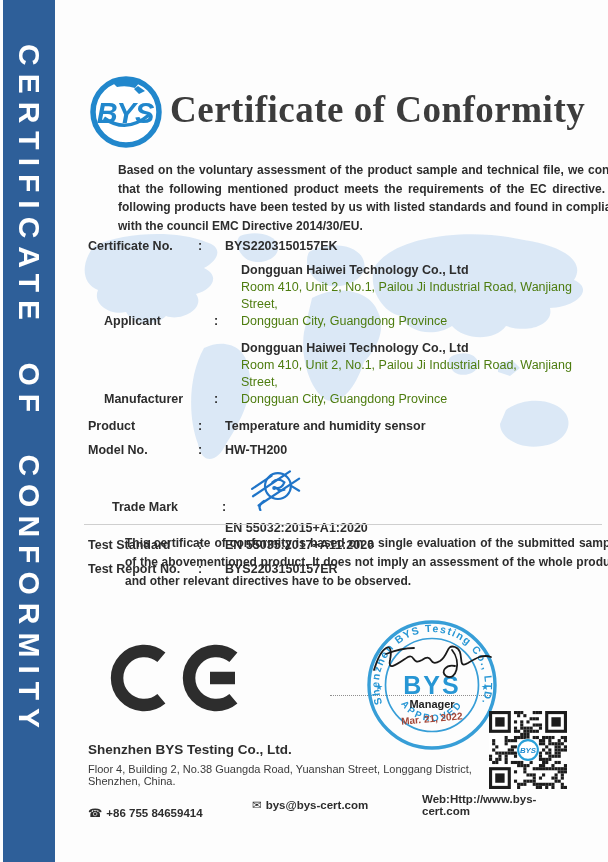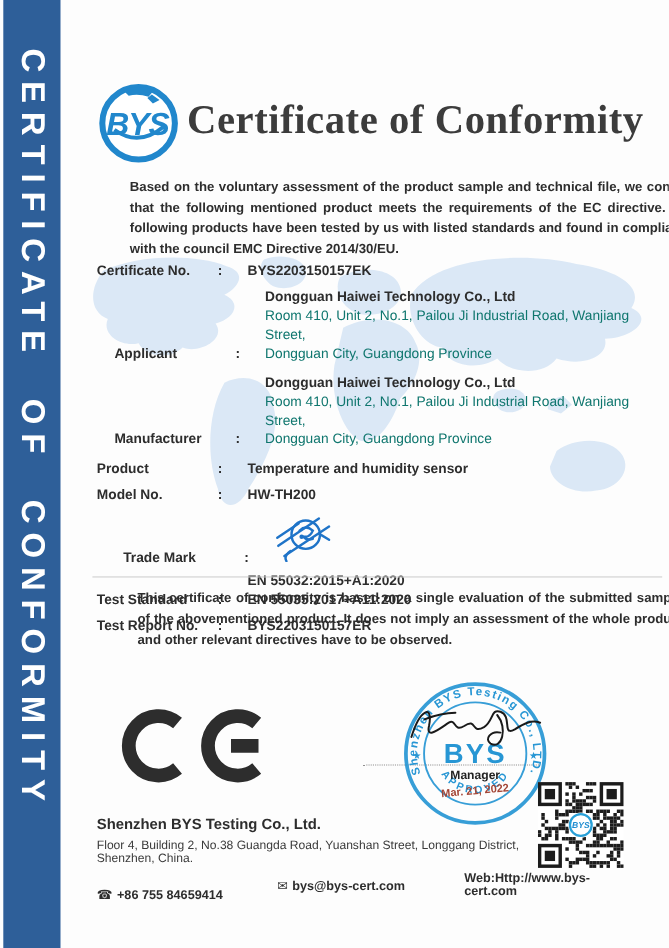--- a/index.html
+++ b/index.html
@@ -30,21 +30,21 @@
   }
   
   .map{position:absolute;left:54px;top:228px;width:554px;height:300px;z-index:0;}
   
   .details{position:absolute;left:88px;top:238px;width:514px;z-index:2;font-size:12.5px;}
   .row{display:flex;align-items:flex-end;margin-bottom:7px;line-height:17px;}
   .row .lbl{width:110px;flex:none;font-weight:bold;color:#2d2d2d;}
   .row .col{width:16px;flex:none;font-weight:bold;}
   .row .val{flex:1;padding-left:11px;}
   .strong{font-weight:bold;color:#2d2d2d;}
-  .addr{color:#0f766e;}
+  .addr{color:#4d7c0f;}
   .mb10{margin-bottom:10px;margin-left:16px;}
   .tm-svg{width:56px;height:48px;margin-top:-3px;}
   .divider{position:absolute;left:84px;top:524px;width:518px;border-top:1px solid #cfcfcf;z-index:2;}
   .disclaimer{
     position:absolute;left:88px;top:534px;width:514px;z-index:2;
     font-size:12px;font-weight:bold;color:#2d2d2d;line-height:19px;text-align:justify;margin-left:37px;
   }
   
   .ce{position:absolute;left:110px;top:640px;z-index:2;}
   

